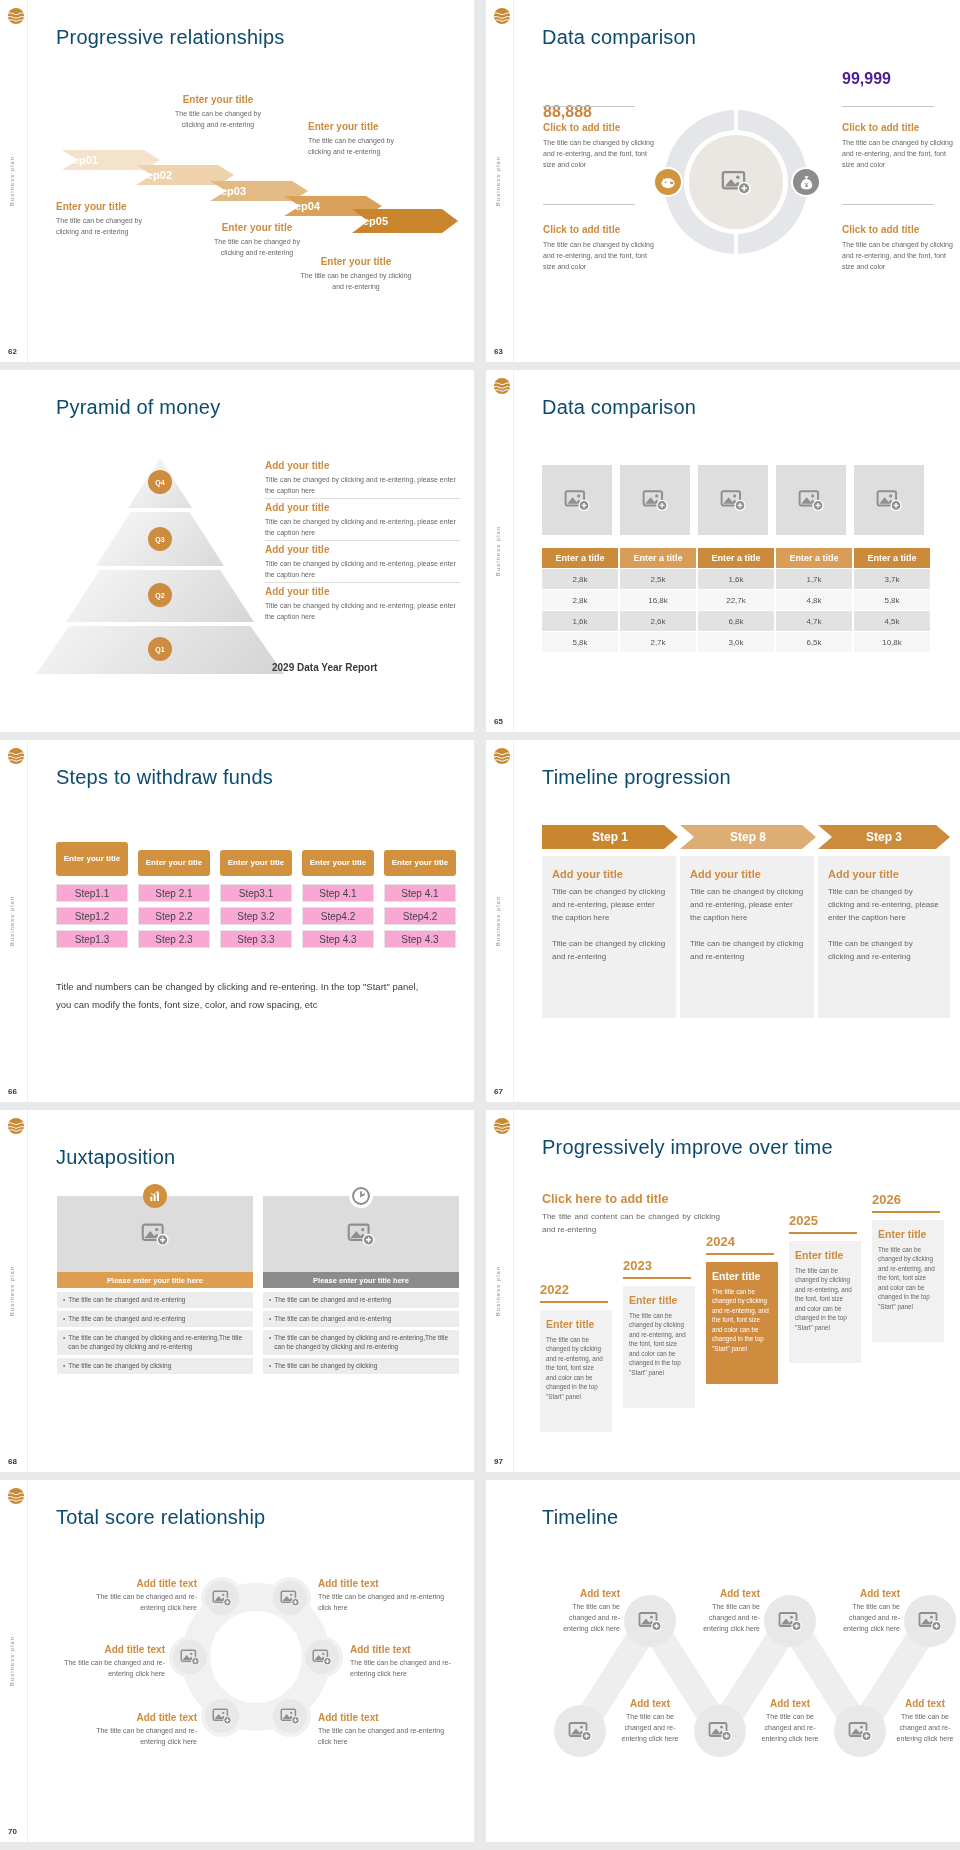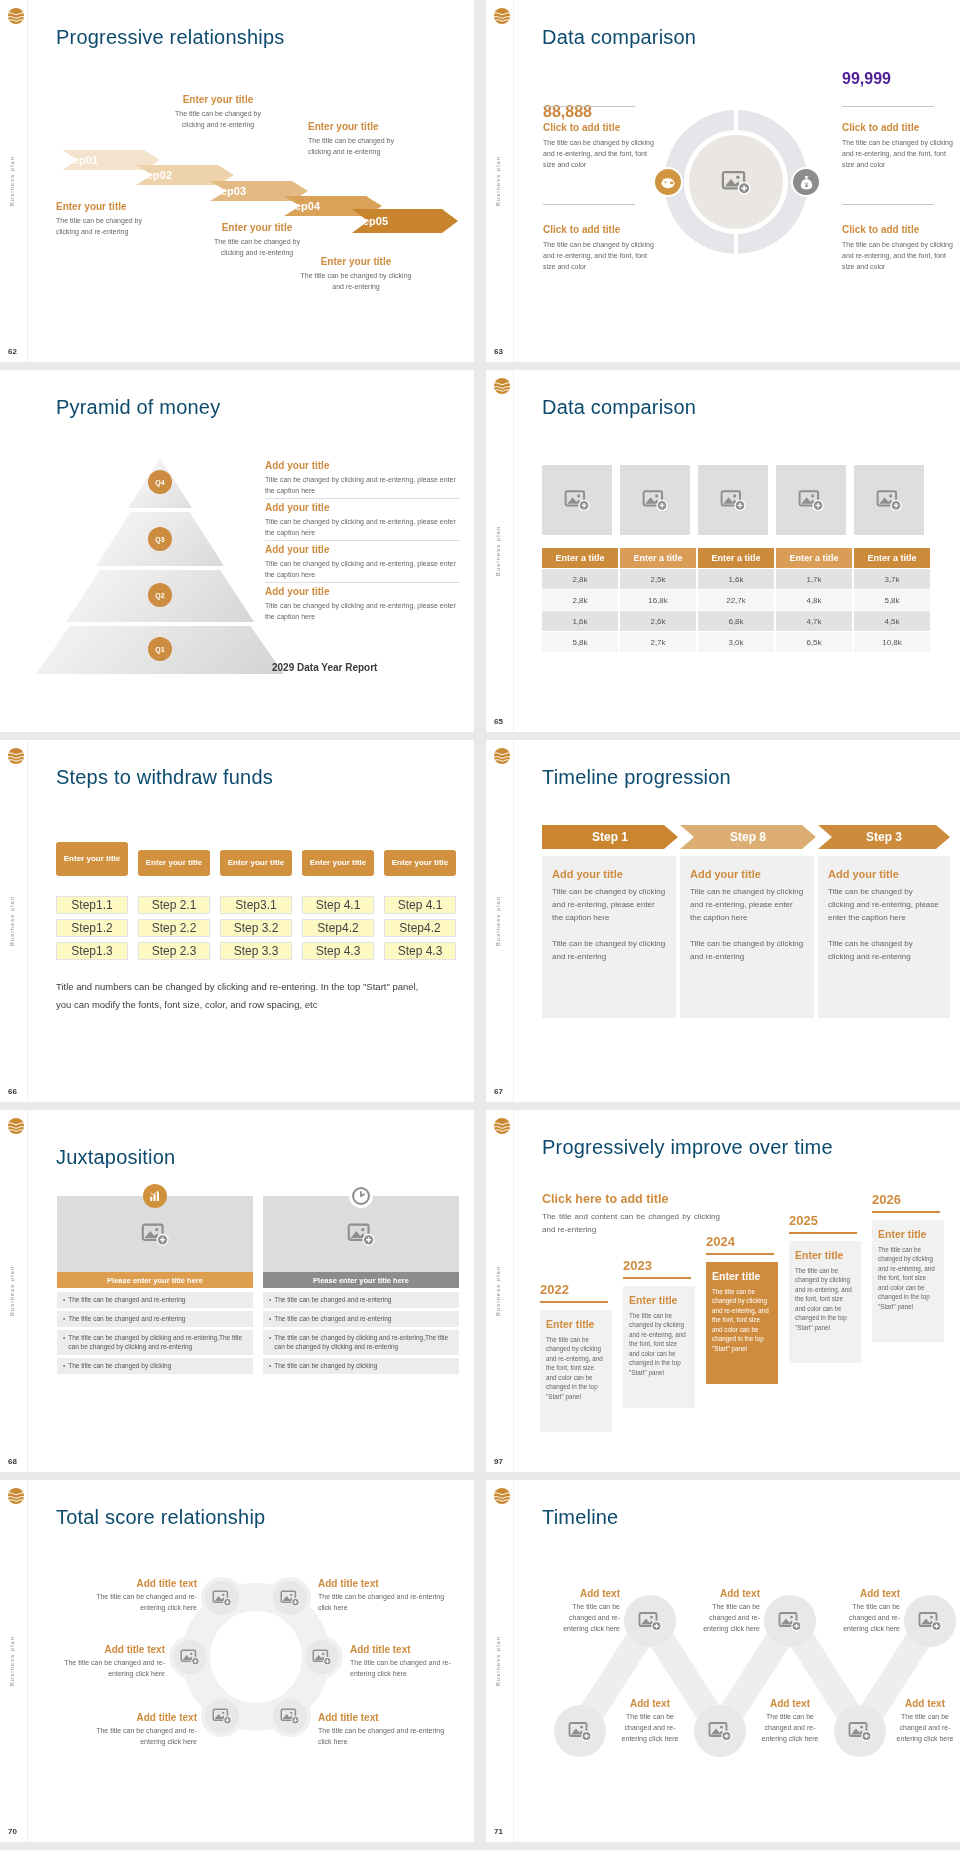--- a/index.html
+++ b/index.html
@@ -21,21 +21,21 @@
   .c-mid{clip-path:polygon(0 0,calc(100% - 14px) 0,100% 50%,calc(100% - 14px) 100%,0 100%,14px 50%);}
   .ii{display:block;}
   .sq{position:absolute;background:#dedede;display:flex;align-items:center;justify-content:center;}
   .tbl{position:absolute;left:56px;top:178px;width:390px;}
   .trow{display:flex;}
   .tc{width:78px;box-sizing:border-box;border-right:2px solid #fff;height:21px;display:flex;align-items:center;justify-content:center;font-size:8px;color:#555;border-bottom:1px solid #fff;}
   .th{color:#fff;font-weight:bold;font-size:9px;}
   .hc1{background:#cc8a3b;} .hc2{background:#d99d58;}
   .r-odd .tc{background:#e2e2e2;} .r-even .tc{background:#f6f6f6;}
   .stepbtn{position:absolute;background:#d2913f;border-radius:3px;color:#fff;font-weight:bold;font-size:8px;display:flex;align-items:center;justify-content:center;text-align:center;line-height:1.2;}
-  .stepbox{position:absolute;width:72px;height:18px;background:#fef9c3;border:1px solid #e3e3e3;box-sizing:border-box;display:flex;align-items:center;justify-content:center;font-size:12px;color:#444;margin-top:12px;}
+  .stepbox{position:absolute;width:72px;height:18px;background:#f9a8d4;border:1px solid #e3e3e3;box-sizing:border-box;display:flex;align-items:center;justify-content:center;font-size:10px;color:#444;}
   .card67{position:absolute;top:116px;width:134px;height:162px;background:#f0f0f0;box-sizing:border-box;padding:12px 10px;}
   .badge{position:absolute;border-radius:50%;display:flex;align-items:center;justify-content:center;}
   .bul{display:flex;gap:3px;background:#ececec;padding:3px 6px;margin-bottom:3px;font-size:6.5px;color:#555;line-height:1.5;}
   .bul .dot{color:#777;}
   .ycard{position:absolute;width:72px;box-sizing:border-box;background:#f1f1f1;padding:8px 6px;height:122px;}
   .ycard .yh{font-size:10.5px;font-weight:bold;color:#cf8b3e;margin-bottom:5px;}
   .ycard .yb{font-size:6.3px;color:#666;line-height:1.5;}
   .ycard.hot{background:#cf8c3e;}
   .ycard.hot .yh,.ycard.hot .yb{color:#fff;}
   .yhead{position:absolute;font-size:13px;font-weight:bold;color:#cf8b3e;}
@@ -573,27 +573,20 @@
       <div class="oh">Add title text</div>
       <div class="bt" style="margin-top:2px;">The title can be changed and re-entering click here</div>
     </div>
     <div class="abs" style="left:318px;top:232px;width:128px;">
       <div class="oh">Add title text</div>
       <div class="bt" style="margin-top:2px;">The title can be changed and re-entering click here</div>
     </div>
   </div>
 
   <div class="slide">
-    <div class="rail">
-      <svg class="logo">
-          <use href="#logo"></use>
-        </svg>
-      <div class="vtext">Business plan</div>
-      <div class="pnum">71</div>
-    </div>
     <div class="stitle">Timeline</div>
 
     <svg class="abs" style="left:0;top:0;" width="474" height="362">
       <polyline points="94,251 164,141 234,251 304,141 374,251 444,141" fill="none" stroke="#eeeeee" stroke-width="26" stroke-linejoin="round" stroke-linecap="round"></polyline>
     </svg>
     <div class="circle-node" style="left:138px;top:115px;width:52px;height:52px;">
         <svg class="ii" width="24" height="24">
           <use href="#imgph"></use>
         </svg>
       </div>

